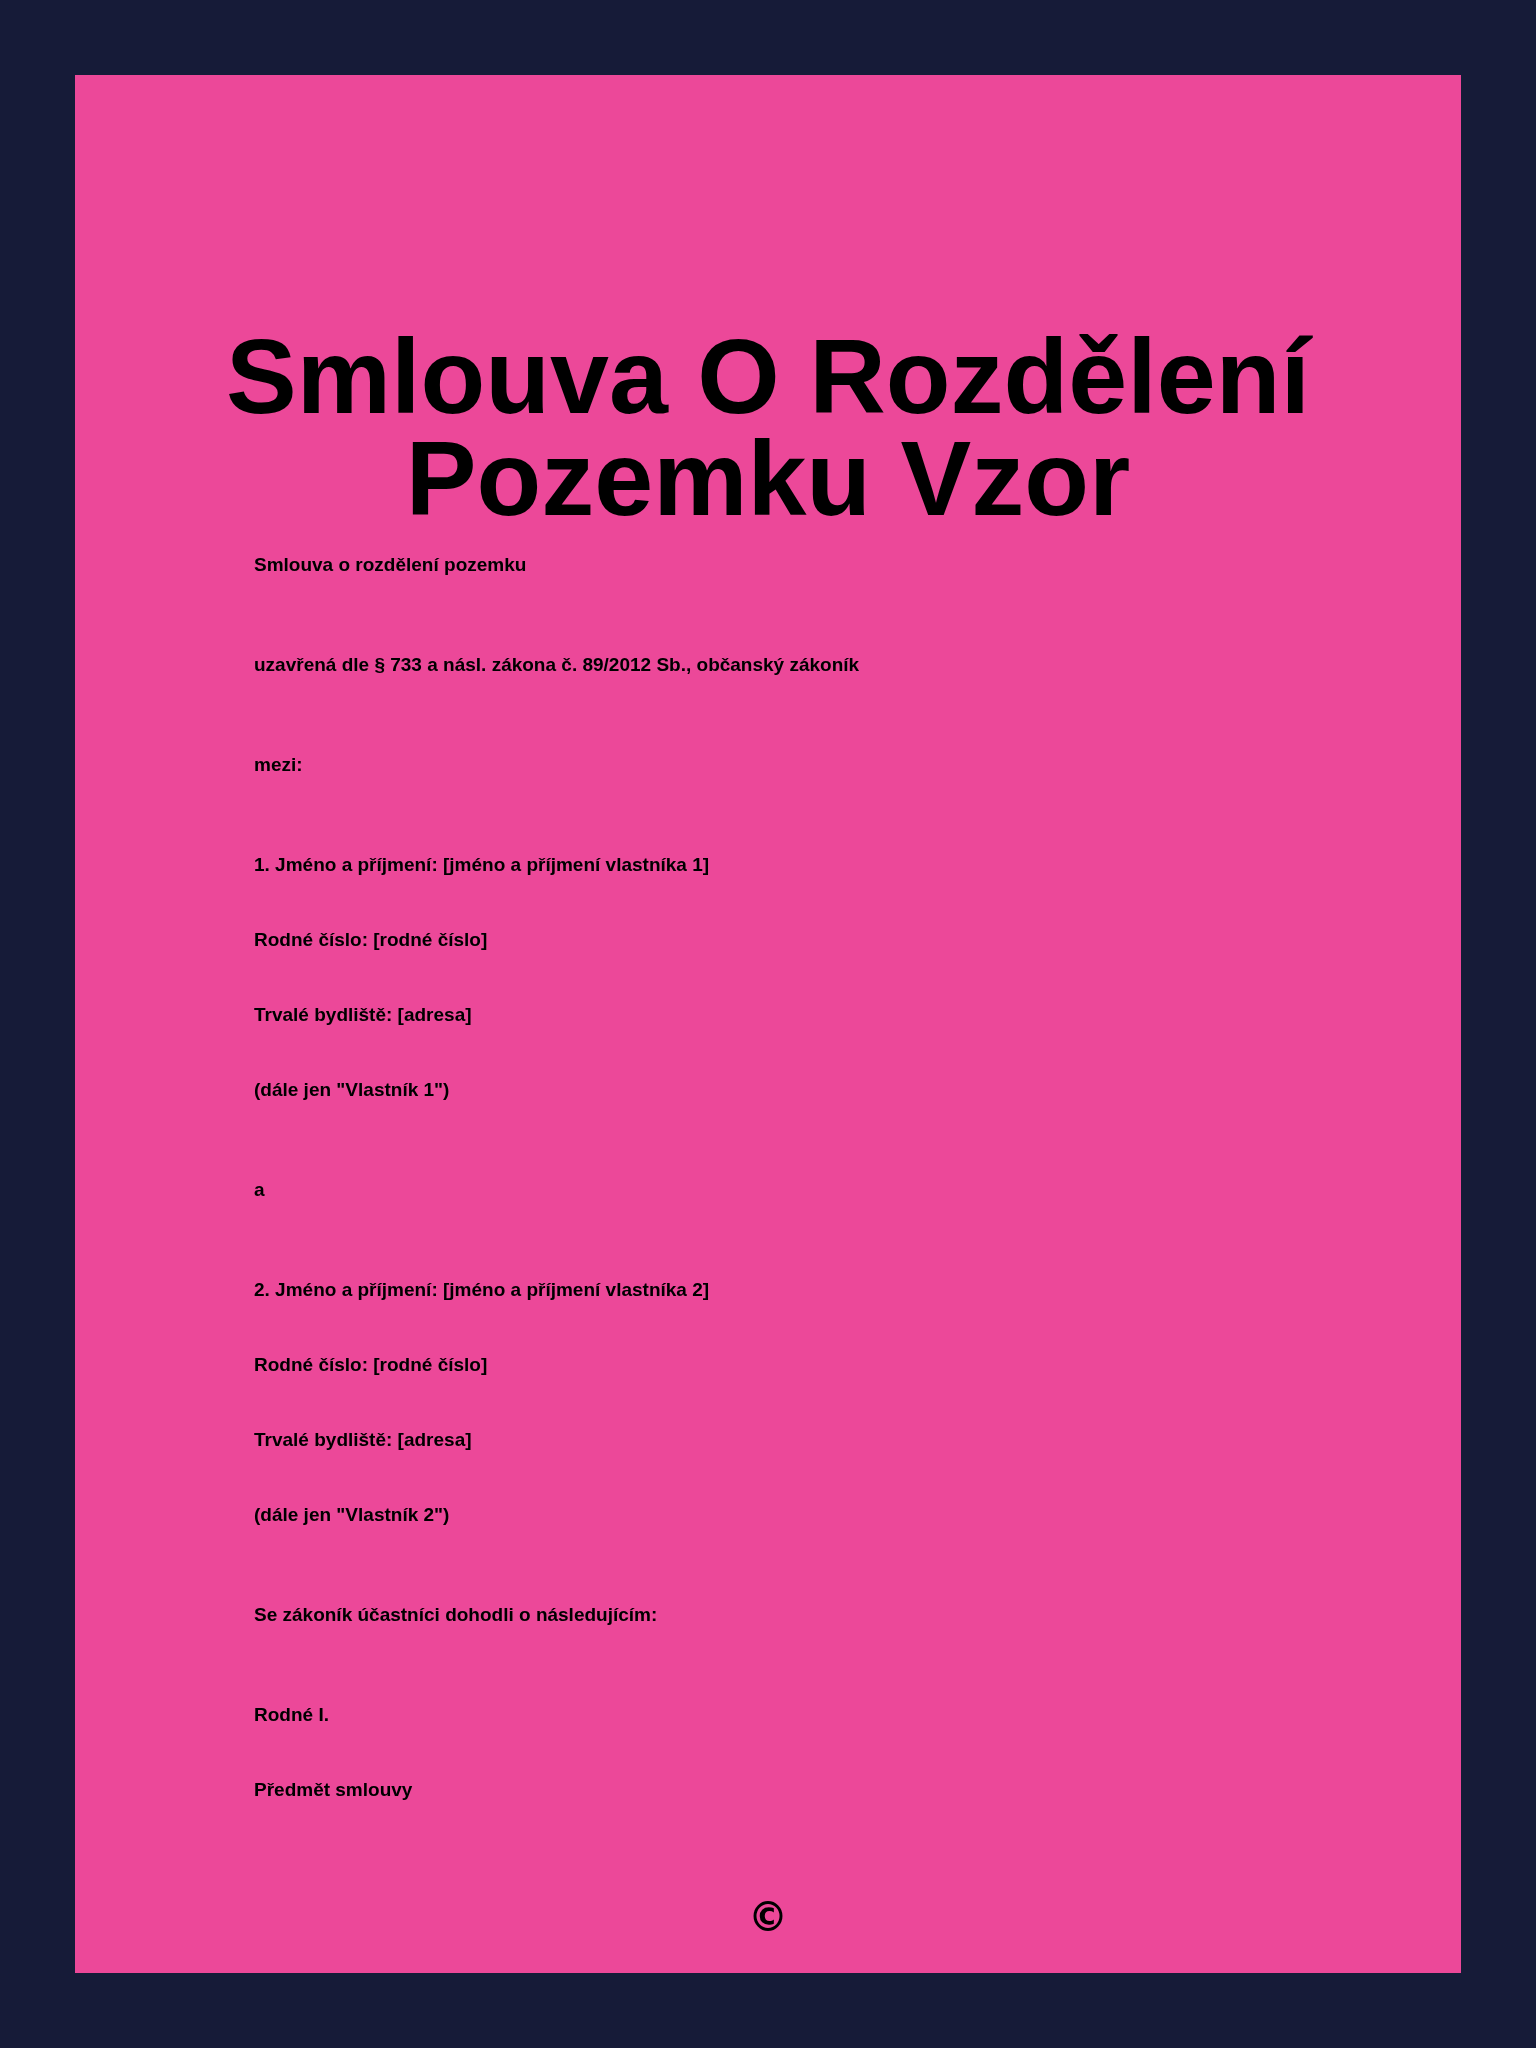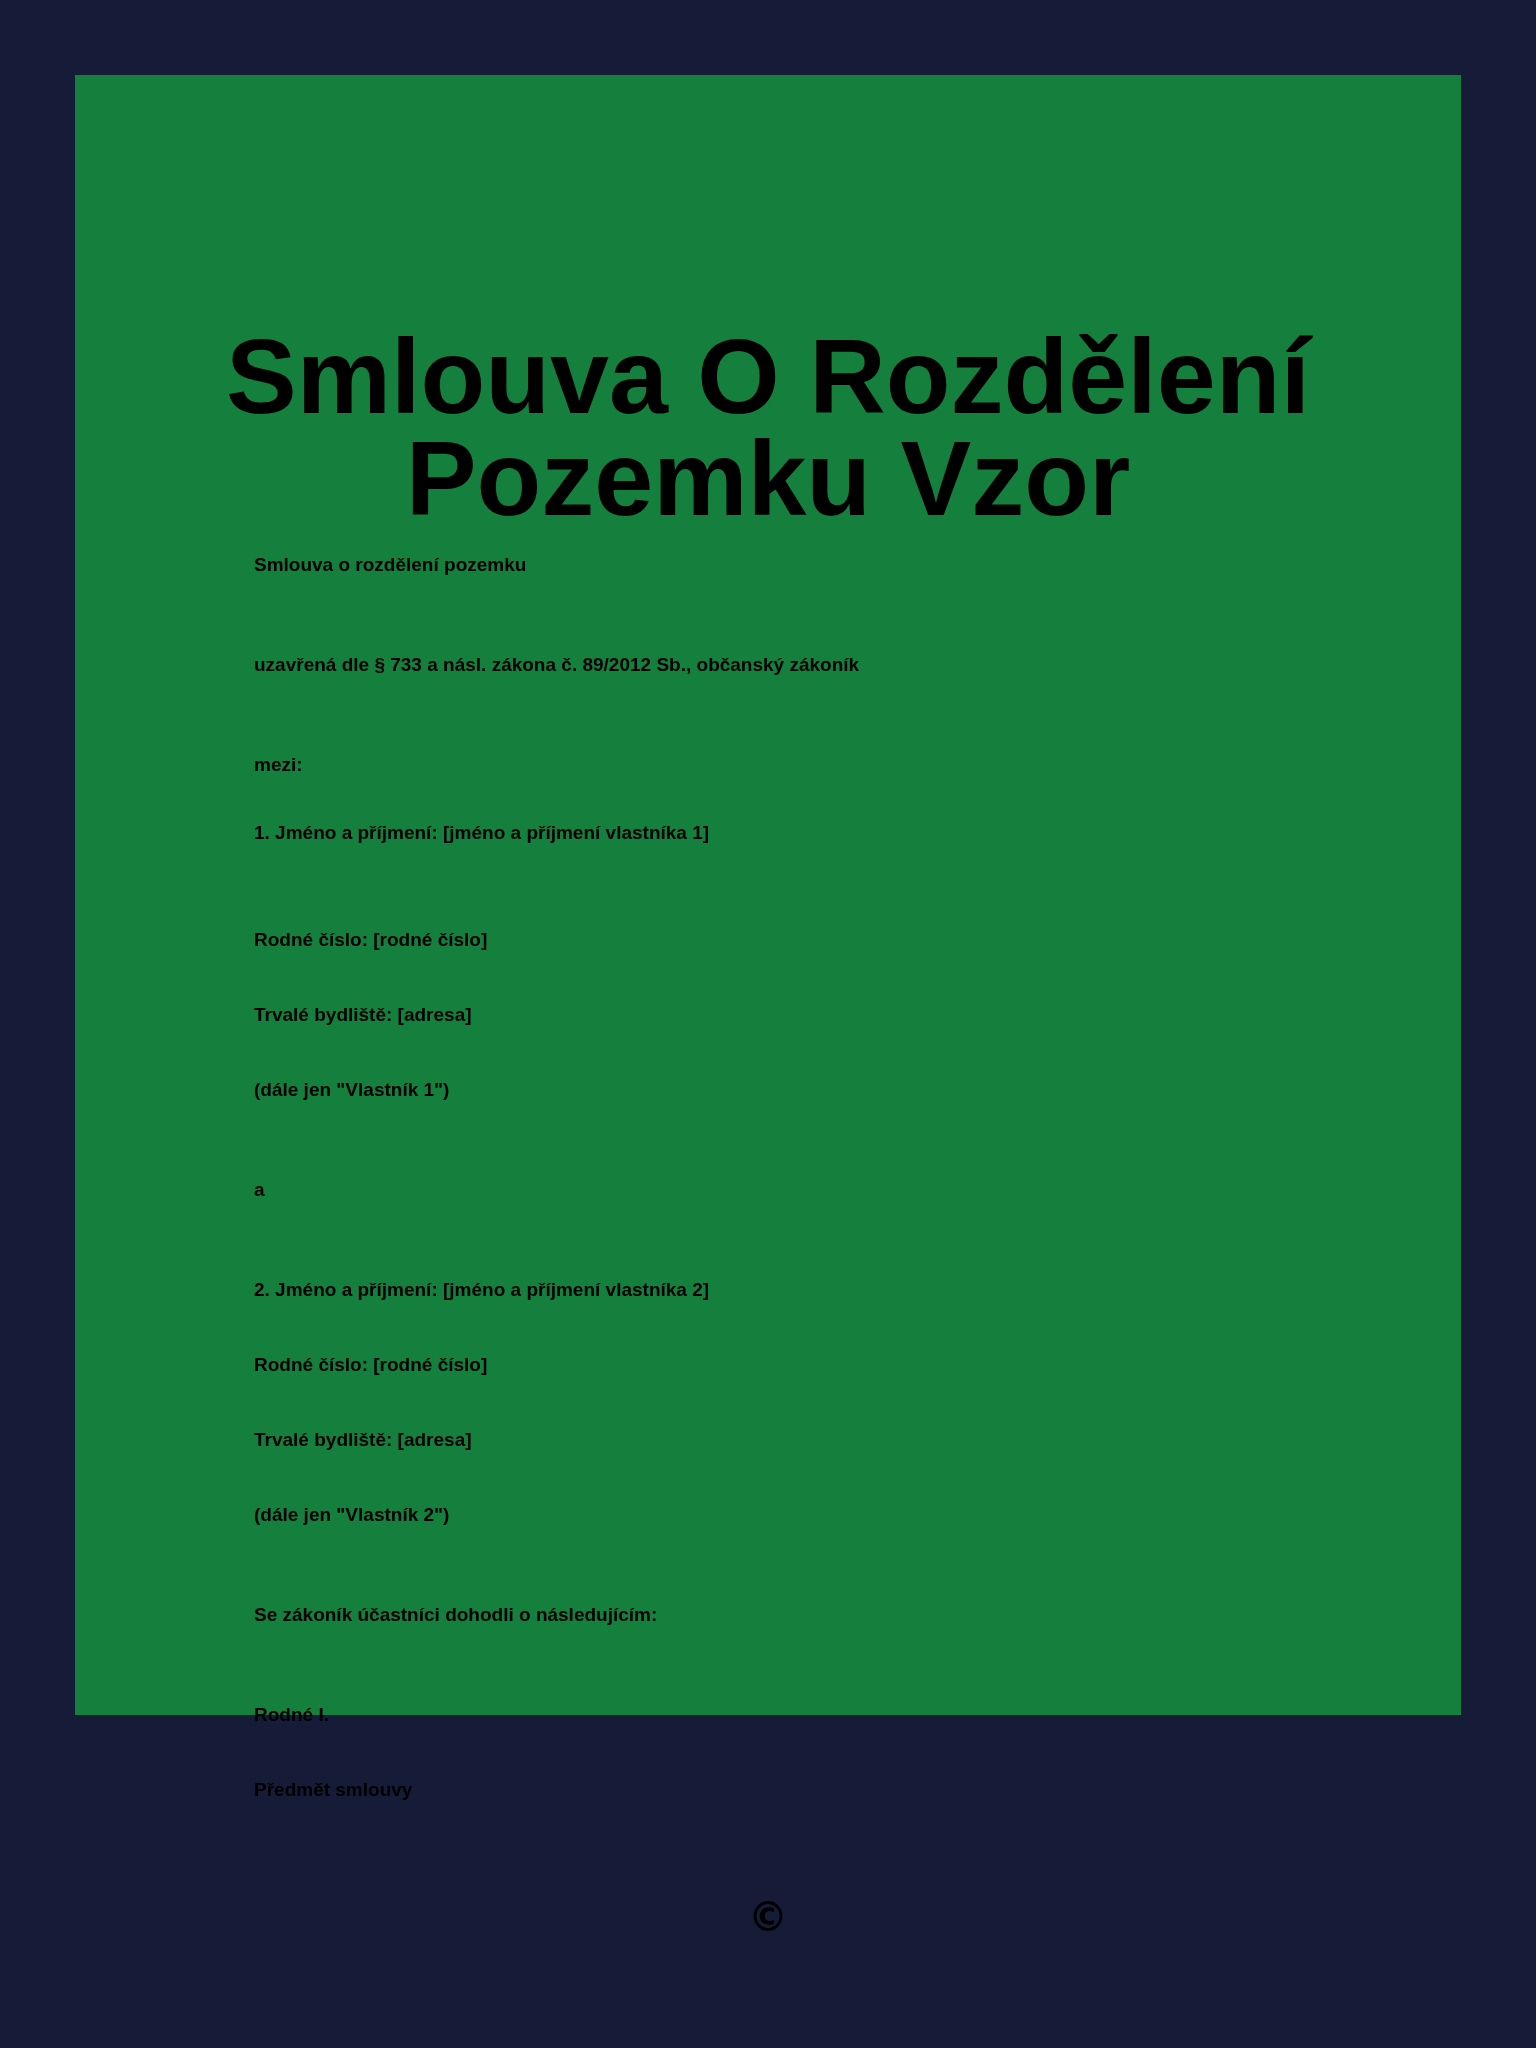--- a/index.html
+++ b/index.html
@@ -12,22 +12,22 @@
       background: #161b38;
       position: relative;
       overflow: hidden;
       font-family: "Liberation Sans", sans-serif;
     }
     .page {
       position: absolute;
       left: 75px;
       top: 75px;
       width: 1386px;
-      height: 1640px;
-      background: #15803d;
+      height: 1898px;
+      background: #ec4899;
       box-sizing: border-box;
     }
     .title {
       position: absolute;
       left: 0;
       right: 0;
       top: 250px;
       text-align: center;
       font-family: "Liberation Sans", sans-serif;
       font-weight: bold;
@@ -71,21 +71,21 @@
 <body>
 
 <div class="page">
   <h1 class="title">Smlouva O Rozdělení Pozemku Vzor</h1>
 
   <div class="body-lines">
     <p class="line" style="top:475px;">Smlouva o rozdělení pozemku</p>
     <p class="line" style="top:575px;">uzavřená dle § 733 a násl. zákona č. 89/2012 Sb., občanský zákoník</p>
     <p class="line" style="top:675px;">mezi:</p>
 
-    <p class="line" style="top:743px;">1. Jméno a příjmení: [jméno a příjmení vlastníka 1]</p>
+    <p class="line" style="top:775px;">1. Jméno a příjmení: [jméno a příjmení vlastníka 1]</p>
     <p class="line" style="top:850px;">Rodné číslo: [rodné číslo]</p>
     <p class="line" style="top:925px;">Trvalé bydliště: [adresa]</p>
     <p class="line" style="top:1000px;">(dále jen "Vlastník 1")</p>
 
     <p class="line" style="top:1100px;">a</p>
 
     <p class="line" style="top:1200px;">2. Jméno a příjmení: [jméno a příjmení vlastníka 2]</p>
     <p class="line" style="top:1275px;">Rodné číslo: [rodné číslo]</p>
     <p class="line" style="top:1350px;">Trvalé bydliště: [adresa]</p>
     <p class="line" style="top:1425px;">(dále jen "Vlastník 2")</p>

